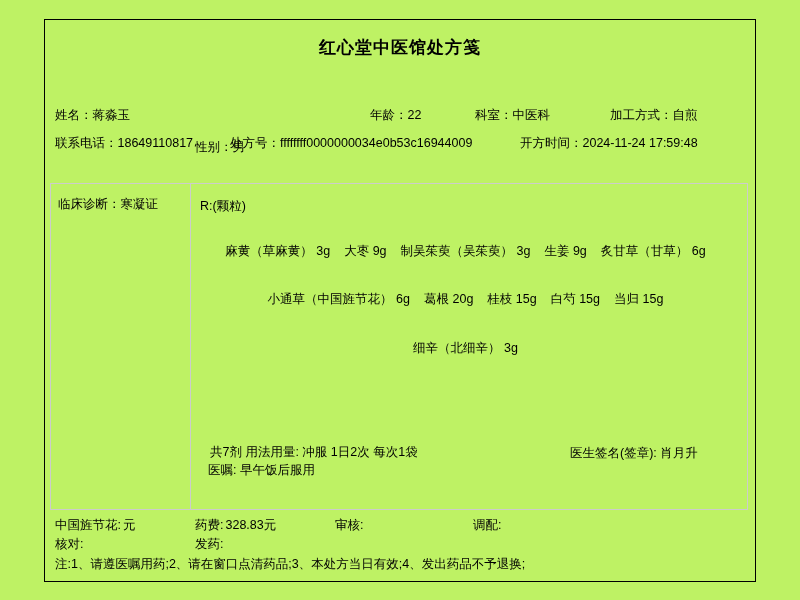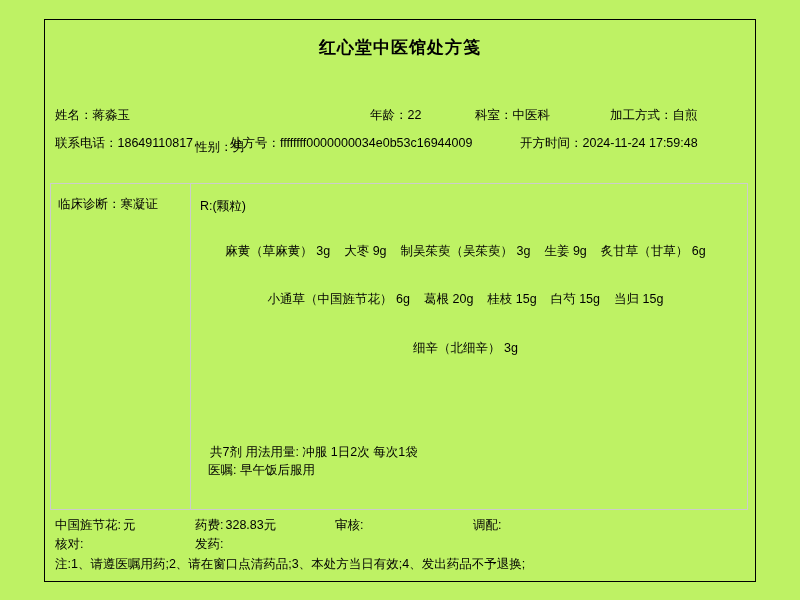--- a/index.html
+++ b/index.html
@@ -95,20 +95,24 @@
 
   <div class="abs" style="left:200px; top:198px;">R:(颗粒)</div>
 
   <div class="herb-line" style="top:243px;"><span class="herb-item">麻黄（草麻黄） 3g</span><span class="herb-item">大枣 9g</span><span class="herb-item">制吴茱萸（吴茱萸） 3g</span><span class="herb-item">生姜 9g</span><span class="herb-item">炙甘草（甘草） 6g</span></div>
   <div class="herb-line" style="top:291px;"><span class="herb-item">小通草（中国旌节花） 6g</span><span class="herb-item">葛根 20g</span><span class="herb-item">桂枝 15g</span><span class="herb-item">白芍 15g</span><span class="herb-item">当归 15g</span></div>
   <div class="herb-line" style="top:340px;"><span class="herb-item">细辛（北细辛） 3g</span></div>
 
   <div class="abs" style="left:200px; top:444px;margin-left:10px;">共7剂 用法用量: 冲服 1日2次 每次1袋</div>
   <div class="abs" style="left:200px; top:462px;padding-left:8px;">医嘱: 早午饭后服用</div>
 
+  <div class="sig">
+    <span>医生签名(签章):</span>
+    <span>肖月升</span>
+  </div>
 
   <div class="abs" style="left:55px; top:517px;">
     <span>中国旌节花:</span><span class="val">元</span>
   </div>
   <div class="abs" style="left:195px; top:517px;">
     <span>药费:</span><span class="val">328.83元</span>
   </div>
   <div class="abs" style="left:335px; top:517px;">
     <span>审核:</span><span class="val"></span>
   </div>

